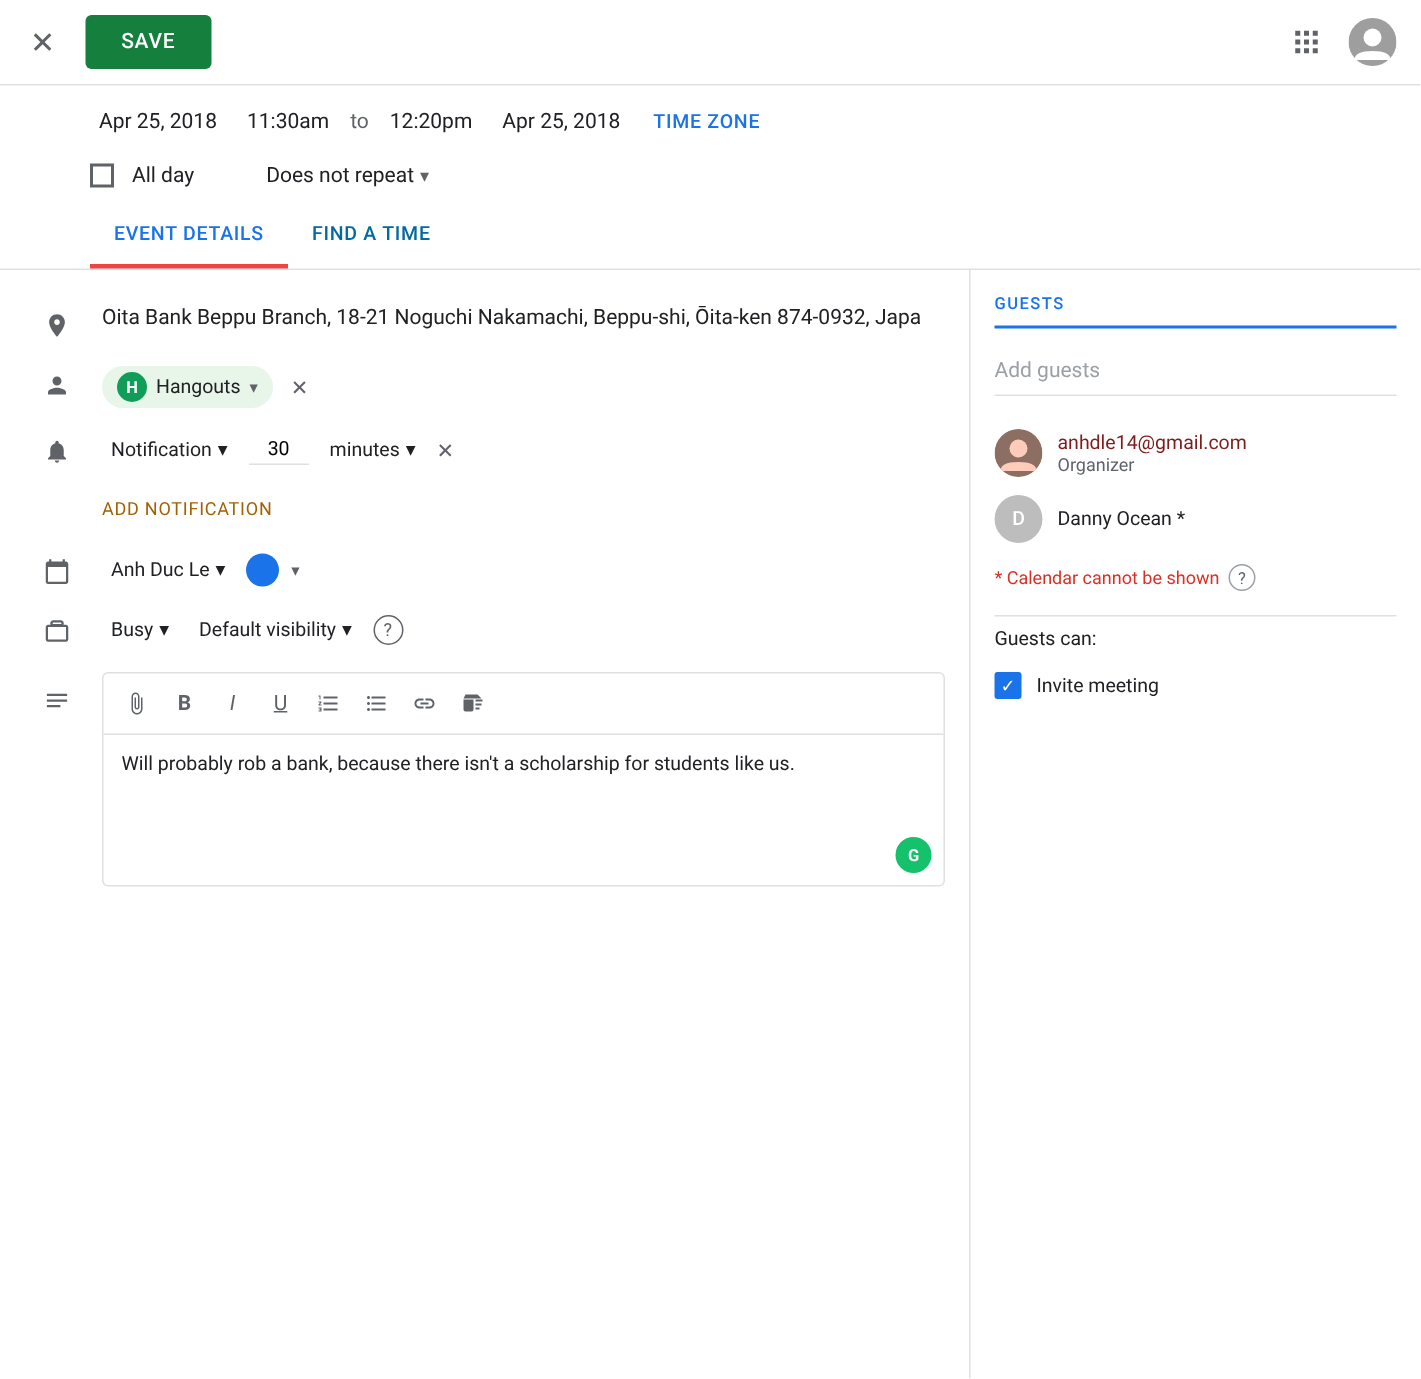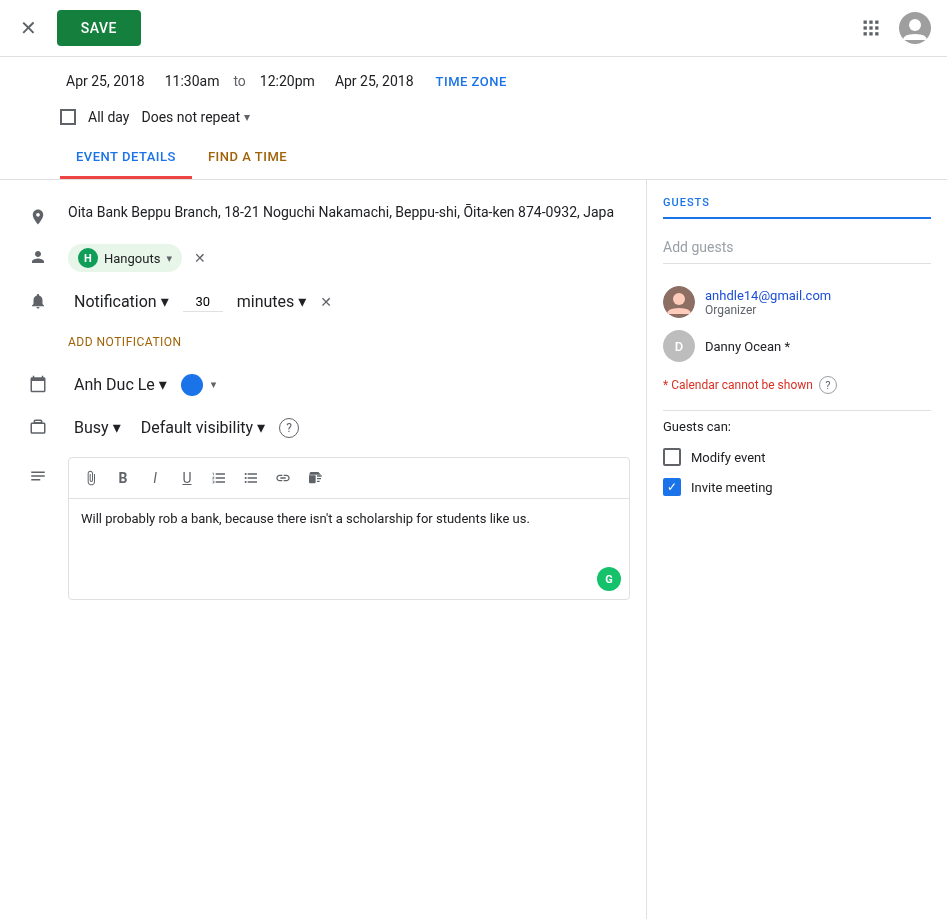--- a/index.html
+++ b/index.html
@@ -101,36 +101,37 @@
       cursor: pointer;
     }
     .allday-label { font-size: 14px; color: #202124; }
     .repeat-dropdown {
       display: flex;
       align-items: center;
       gap: 4px;
       cursor: pointer;
       color: #202124;
       font-size: 14px;
+      margin-left: 36px;
     }
     .repeat-arrow { color: #5f6368; font-size: 12px; }
 
     .tabs-row {
       display: flex;
       border-bottom: 1px solid #e0e0e0;
       padding: 0 60px;
       gap: 0;
     }
     .tab {
       padding: 12px 16px;
       font-size: 13px;
       font-weight: 500;
       letter-spacing: 0.5px;
       cursor: pointer;
-      color: #a16207;
+      color: #0369a1;
       border-bottom: 3px solid transparent;
       text-transform: uppercase;
     }
     .tab.active {
       color: #1a73e8;
       border-bottom: 3px solid #ef4444;
     }
 
     .main-content {
       display: flex;
@@ -207,21 +208,21 @@
       align-items: center;
       gap: 8px;
     }
     .dropdown-btn {
       display: flex;
       align-items: center;
       gap: 4px;
       border: none;
       background: none;
       cursor: pointer;
-      font-size: 16px;
+      font-size: 13px;
       color: #202124;
       padding: 4px 6px;
       border-radius: 4px;
     }
     .notif-value-input {
       border: none;
       border-bottom: 1px solid #e0e0e0;
       font-size: 13px;
       width: 40px;
       text-align: center;
@@ -360,21 +361,21 @@
       height: 32px;
       border-radius: 50%;
       background: #e0e0e0;
       display: flex;
       align-items: center;
       justify-content: center;
       overflow: hidden;
       flex-shrink: 0;
     }
     .guest-info { flex: 1; }
-    .guest-email { font-size: 13px; color: #1d4ed8; }
+    .guest-email { font-size: 13px; color: #7f1d1d; }
     .guest-role { font-size: 12px; color: #5f6368; }
     .guest-name { font-size: 13px; color: #202124; }
 
     .calendar-note {
       font-size: 12px;
       color: #d93025;
       margin: 8px 0 16px;
       display: flex;
       align-items: center;
       gap: 6px;
@@ -672,22 +673,18 @@
       <span>* Calendar cannot be shown</span>
       <div class="help-circle">?</div>
     </div>
 
     <div class="divider"></div>
 
     <div class="guests-can-label">Guests can:</div>
 
     
     <div class="permission-item">
-      <div class="perm-checkbox"></div>
-      <span class="perm-label">Modify event</span>
-    </div>
-    <div class="permission-item">
       <div class="perm-checkbox checked"></div>
       <span class="perm-label">Invite meeting</span>
     </div>
   </div>
 
 </div>
 
 </body></html>

